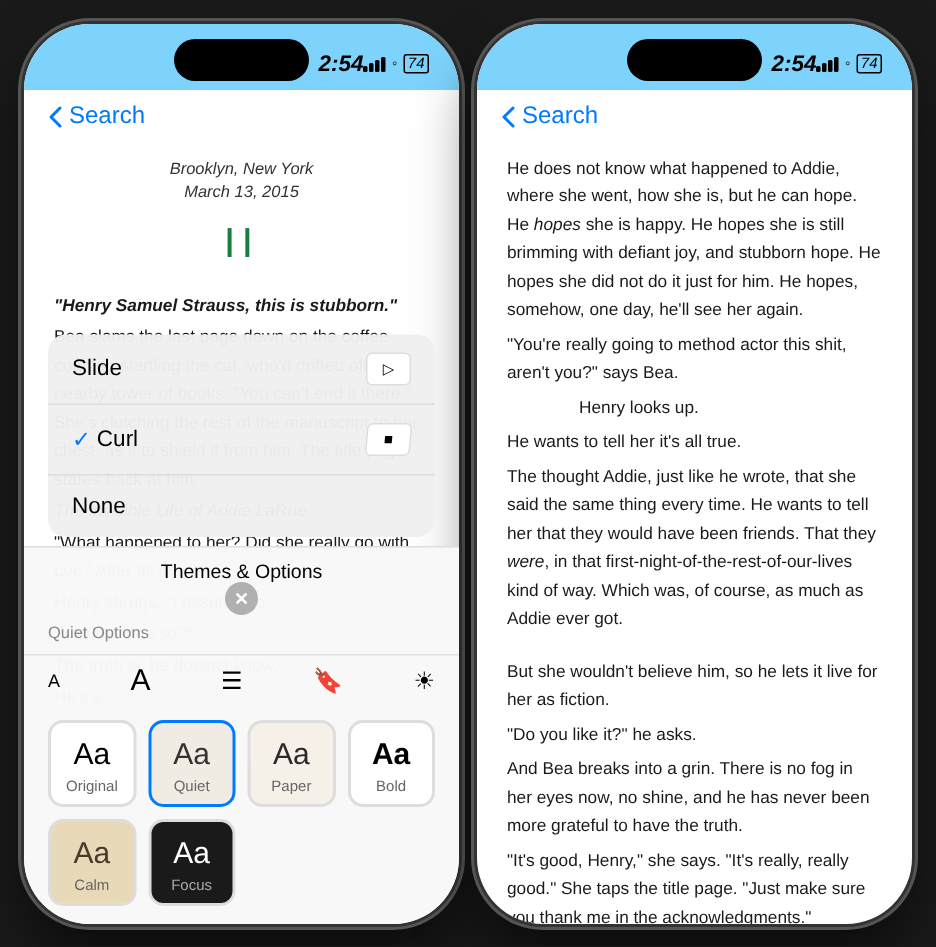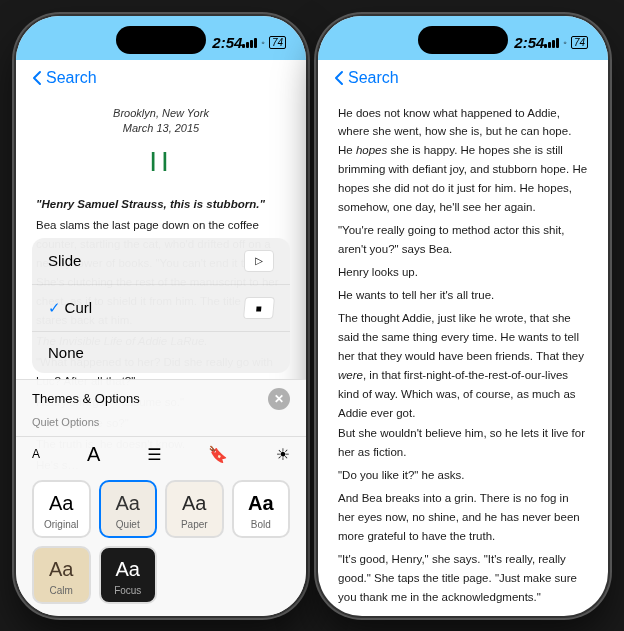--- a/index.html
+++ b/index.html
@@ -185,20 +185,21 @@
       background: rgba(248,248,248,0.98);
       border-top: 1px solid rgba(0,0,0,0.1);
       padding: 8px 16px 4px;
     }
 
     .themes-header {
       display: flex;
       align-items: center;
       justify-content: space-between;
       margin-bottom: 6px;
+      flex-direction: column;
     }
 
     .themes-title {
       font-size: 13px;
       font-weight: 500;
       color: #000;
     }
 
     .themes-close {
       width: 22px;
@@ -452,23 +453,23 @@
           <path d="M8 2L2 8L8 14" stroke="#007AFF" stroke-width="2" stroke-linecap="round" stroke-linejoin="round"></path>
         </svg>
         <span style="color:#007AFF;font-size:16px;">Search</span>
       </div>
     </div>
 
     <div class="right-phone-content">
       <div class="book-content-right">
         <p style="margin-bottom:4px;">He does not know what happened to Addie, where she went, how she is, but he can hope. He <em>hopes</em> she is happy. He hopes she is still brimming with defiant joy, and stubborn hope. He hopes she did not do it just for him. He hopes, somehow, one day, he'll see her again.</p>
         <p style="margin-bottom:4px;">"You're really going to method actor this shit, aren't you?" says Bea.</p>
-        <p style="margin-bottom:4px;">Henry looks up.</p>
+        <p style="margin-bottom:4px;margin-left:48px;">Henry looks up.</p>
         <p style="margin-bottom:4px;">He wants to tell her it's all true.</p>
-        <p style="margin-bottom:1px;">The thought Addie, just like he wrote, that she said the same thing every time. He wants to tell her that they would have been friends. That they <em>were</em>, in that first-night-of-the-rest-of-our-lives kind of way. Which was, of course, as much as Addie ever got.</p>
+        <p style="margin-bottom:16px;">The thought Addie, just like he wrote, that she said the same thing every time. He wants to tell her that they would have been friends. That they <em>were</em>, in that first-night-of-the-rest-of-our-lives kind of way. Which was, of course, as much as Addie ever got.</p>
         <p style="margin-bottom:4px;">But she wouldn't believe him, so he lets it live for her as fiction.</p>
         <p style="margin-bottom:4px;">"Do you like it?" he asks.</p>
         <p style="margin-bottom:4px;">And Bea breaks into a grin. There is no fog in her eyes now, no shine, and he has never been more grateful to have the truth.</p>
         <p style="margin-bottom:4px;">"It's good, Henry," she says. "It's really, really good." She taps the title page. "Just make sure you thank me in the acknowledgments."</p>
         <p style="margin-bottom:4px;">"What?"</p>
 
       </div>
 
     </div>
   </div>

